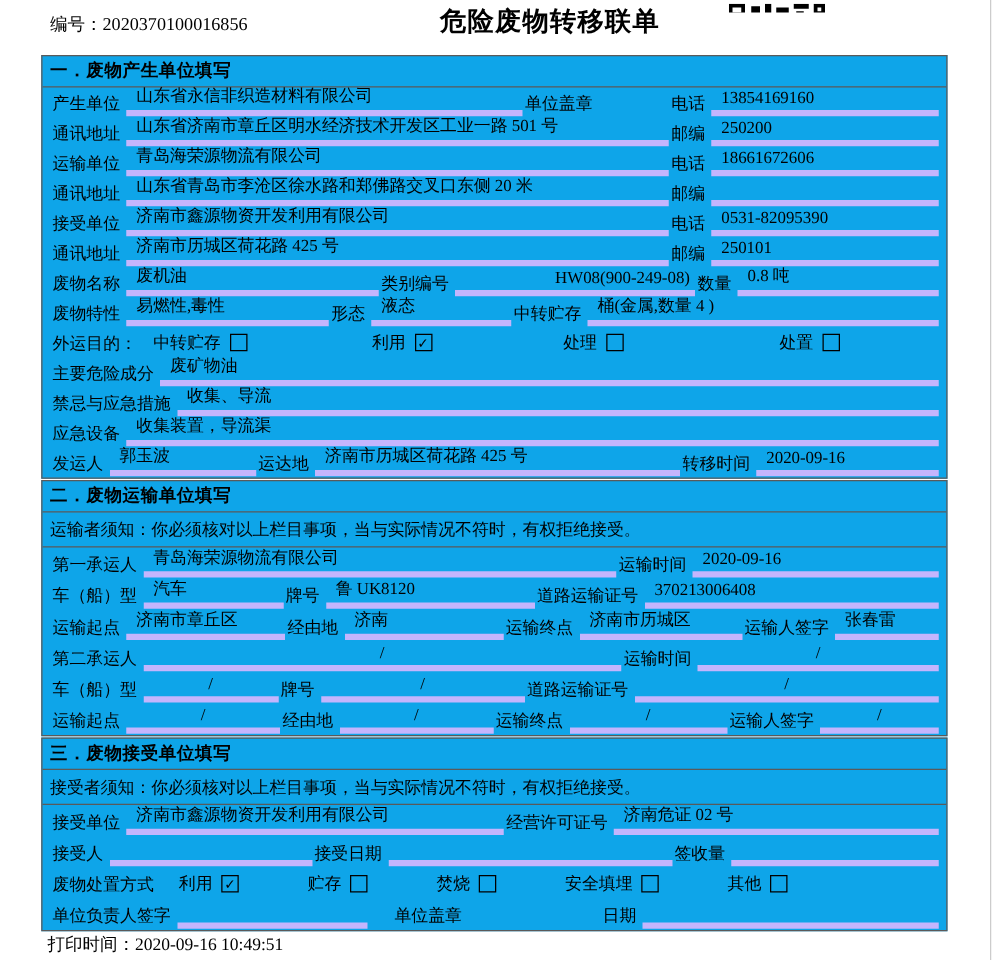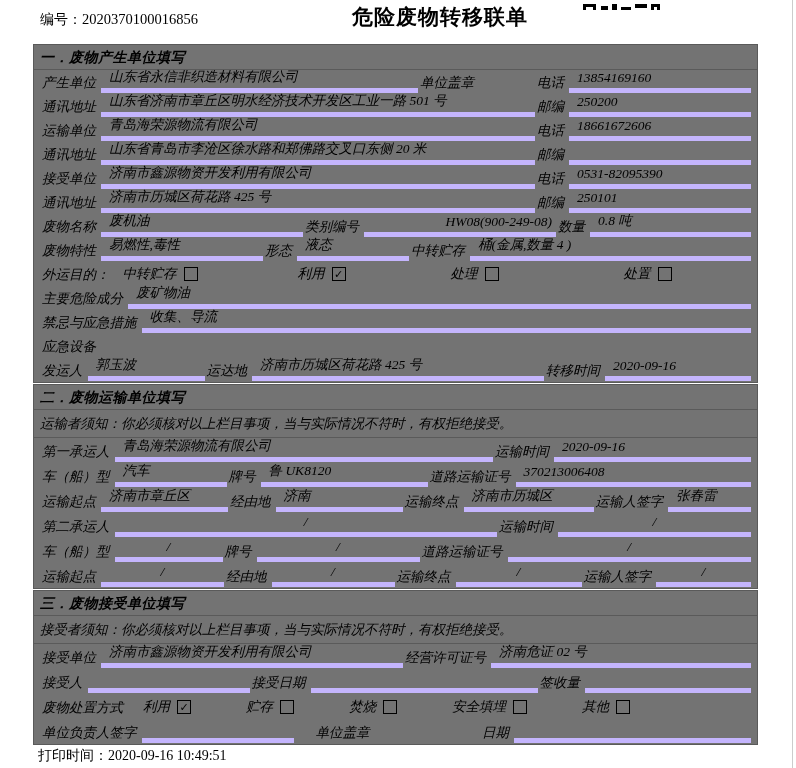--- a/index.html
+++ b/index.html
@@ -7,21 +7,21 @@
     width:796px;height:768px;position:relative;overflow:hidden;
     font-family:"Liberation Serif","DejaVu Serif",serif;color:#000;
   }
   .hdr-serial{position:absolute;left:40px;top:11px;font-size:14px;white-space:nowrap;}
   .hdr-serial .num{font-size:14.5px;}
   .hdr-title{position:absolute;left:240px;top:3px;width:400px;text-align:center;
     font-size:21px;font-weight:bold;letter-spacing:1px;white-space:nowrap;}
   .qr-frag{position:absolute;left:583px;top:0;width:78px;height:10px;overflow:hidden;}
   .page-edge{position:absolute;right:3px;top:0;bottom:0;width:1px;background:#cccccc;}
   .form{position:absolute;left:33px;top:44px;width:725px;}
-  .box{border:1.5px solid #5a5a5a;background:#737373;margin-bottom:1px;font-style:italic;}
+  .box{border:1.5px solid #5a5a5a;background:#0ea5e9;margin-bottom:1px;}
   .box-hdr{font-weight:bold;font-size:14px;height:21px;line-height:21px;
     padding:2px 6px 1px 6px;border-bottom:1.2px solid #5a5a5a;letter-spacing:0.5px;}
   .notice{font-size:13.5px;height:23px;line-height:23px;padding:2px 6px;
     border-bottom:1.2px solid #5a5a5a;white-space:nowrap;}
   .row{display:flex;align-items:flex-end;padding:0 6px;font-size:13.5px;white-space:nowrap;}
   .s1 .row{height:24px;}
   .s2 .row,.s3 .row{height:25px;}
   .lbl{padding:0 5px 2px 2px;flex:0 0 auto;}
   .fld{border-bottom:5px solid #c4b5fd;padding:0 4px 2px 8px;margin-bottom:1px;
     flex:0 0 auto;overflow:hidden;}
@@ -143,20 +143,21 @@
         <div class="row">
           <span class="lbl">主要危险成分</span>
           <span class="fld flex">废矿物油</span>
         </div>
         <div class="row">
           <span class="lbl">禁忌与应急措施</span>
           <span class="fld flex">收集、导流</span>
         </div>
         <div class="row">
           <span class="lbl">应急设备</span>
+          <span class="fld flex">收集装置，导流渠</span>
         </div>
         <div class="row">
           <span class="lbl">发运人</span>
           <span class="fld" style="width: 105px;">郭玉波</span>
           <span class="lbl">运达地</span>
           <span class="fld" style="width: 280px;">济南市历城区荷花路 425 号</span>
           <span class="lbl">转移时间</span>
           <span class="fld flex">2020-09-16</span>
         </div>
       </div>

